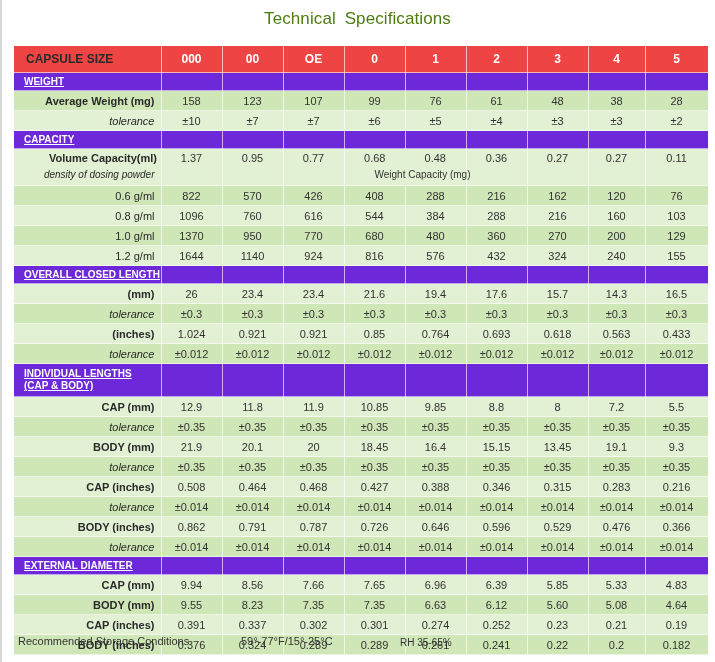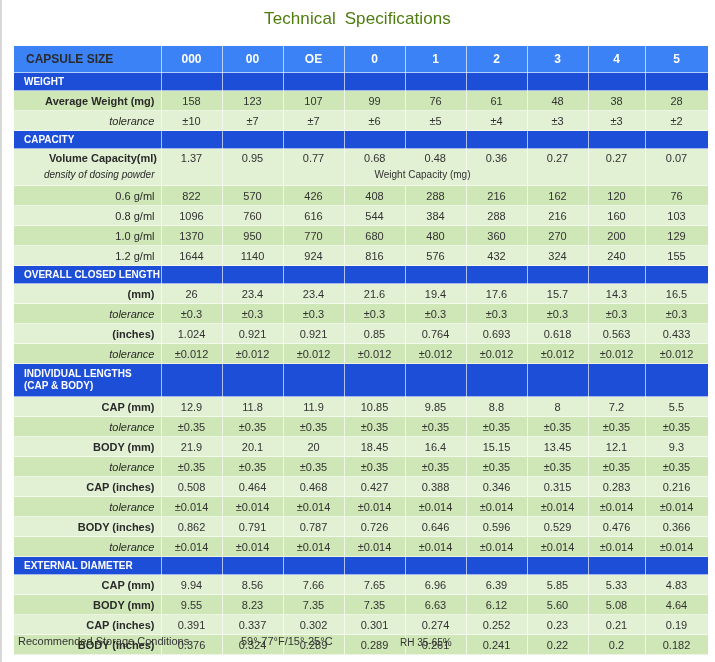--- a/index.html
+++ b/index.html
@@ -7,23 +7,23 @@
          font-family: "Liberation Sans", sans-serif; }
   .left-rule { position: absolute; left: 0; top: 0; width: 2px; height: 662px; background: #d8d8d8; }
   .title { position: absolute; left: 0; top: 9px; width: 715px; text-align: center;
            font-size: 17px; color: #4d7c0f; word-spacing: 4px; letter-spacing: 0.1px; }
   table.spec { position: absolute; left: 14px; top: 46px; width: 694px;
                border-collapse: collapse; table-layout: fixed; }
   table.spec td { padding: 0; height: 19px; font-size: 11px; color: #333; text-align: center;
                   border-right: 1px solid rgba(255,255,255,0.65); border-bottom: 1px solid rgba(255,255,255,0.6);
                   white-space: nowrap; }
   table.spec td.lbl { text-align: right; padding-right: 6px; color: #2a2a2a; }
-  tr.hdr td { background: #3b82f6; color: #ffffff; font-weight: bold; height: 26px; font-size: 12px; }
+  tr.hdr td { background: #ef4444; color: #ffffff; font-weight: bold; height: 26px; font-size: 12px; }
   tr.hdr td.lbl { text-align: left; padding-left: 12px; padding-right: 0; }
-  tr.sec td { background: #1d4ed8; height: 17px; }
+  tr.sec td { background: #6d28d9; height: 17px; text-decoration: underline; }
   tr.sec td.lbl { text-align: left; padding-left: 10px; color: #ffffff; font-weight: bold; font-size: 10px; }
   tr.sec.tall td { height: 32px; }
   tr.sec.tall td.lbl { white-space: normal; line-height: 12px; }
   tr.r1 td { background: #cfe6b6; }
   tr.r2 td { background: #e2f0d3; }
   td.b { font-weight: bold; }
   td.i { font-style: italic; font-size: 10px; margin-left: 48px; }
   tr.vol td { background: #e2f0d3; height: 36px; vertical-align: top; }
   tr.vol td .v1 { display: block; padding-top: 3px; height: 17px; }
   tr.vol td .v2 { display: block; font-size: 10px; }
@@ -142,21 +142,21 @@
         </td>
         <td>
           <span class="v1">0.27</span>
           <span class="v2"></span>
         </td>
         <td>
           <span class="v1">0.27</span>
           <span class="v2"></span>
         </td>
         <td>
-          <span class="v1">0.07</span>
+          <span class="v1">0.11</span>
           <span class="v2"></span>
         </td>
       </tr>
       <tr class="r1">
         <td class="lbl">0.6 g/ml</td>
         <td>822</td>
         <td>570</td>
         <td>426</td>
         <td>408</td>
         <td>288</td>
@@ -299,21 +299,21 @@
       </tr>
       <tr class="r2">
         <td class="lbl b">BODY (mm)</td>
         <td>21.9</td>
         <td>20.1</td>
         <td>20</td>
         <td>18.45</td>
         <td>16.4</td>
         <td>15.15</td>
         <td>13.45</td>
-        <td>12.1</td>
+        <td>19.1</td>
         <td>9.3</td>
       </tr>
       <tr class="r1">
         <td class="lbl i">tolerance</td>
         <td>±0.35</td>
         <td>±0.35</td>
         <td>±0.35</td>
         <td>±0.35</td>
         <td>±0.35</td>
         <td>±0.35</td>

